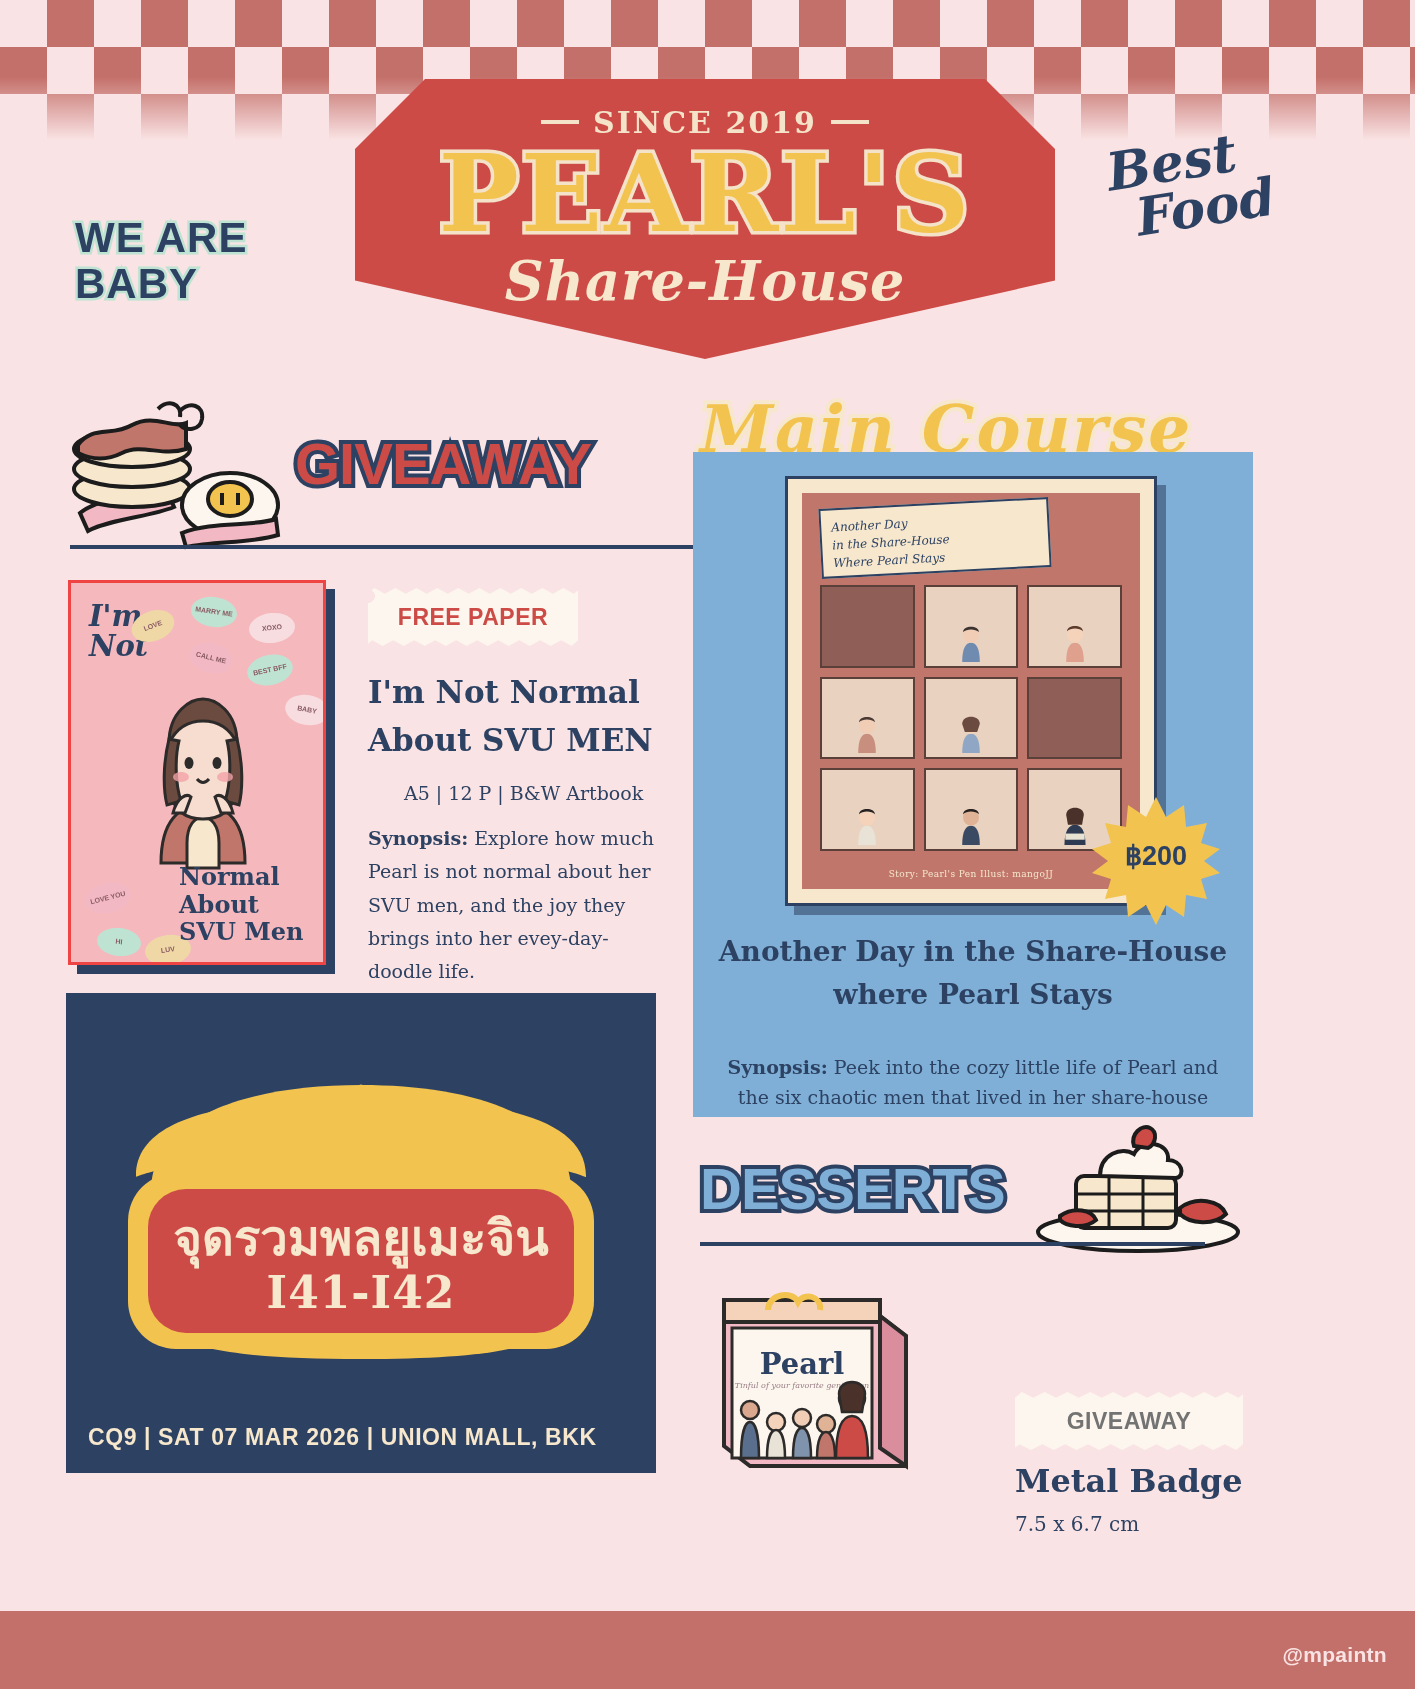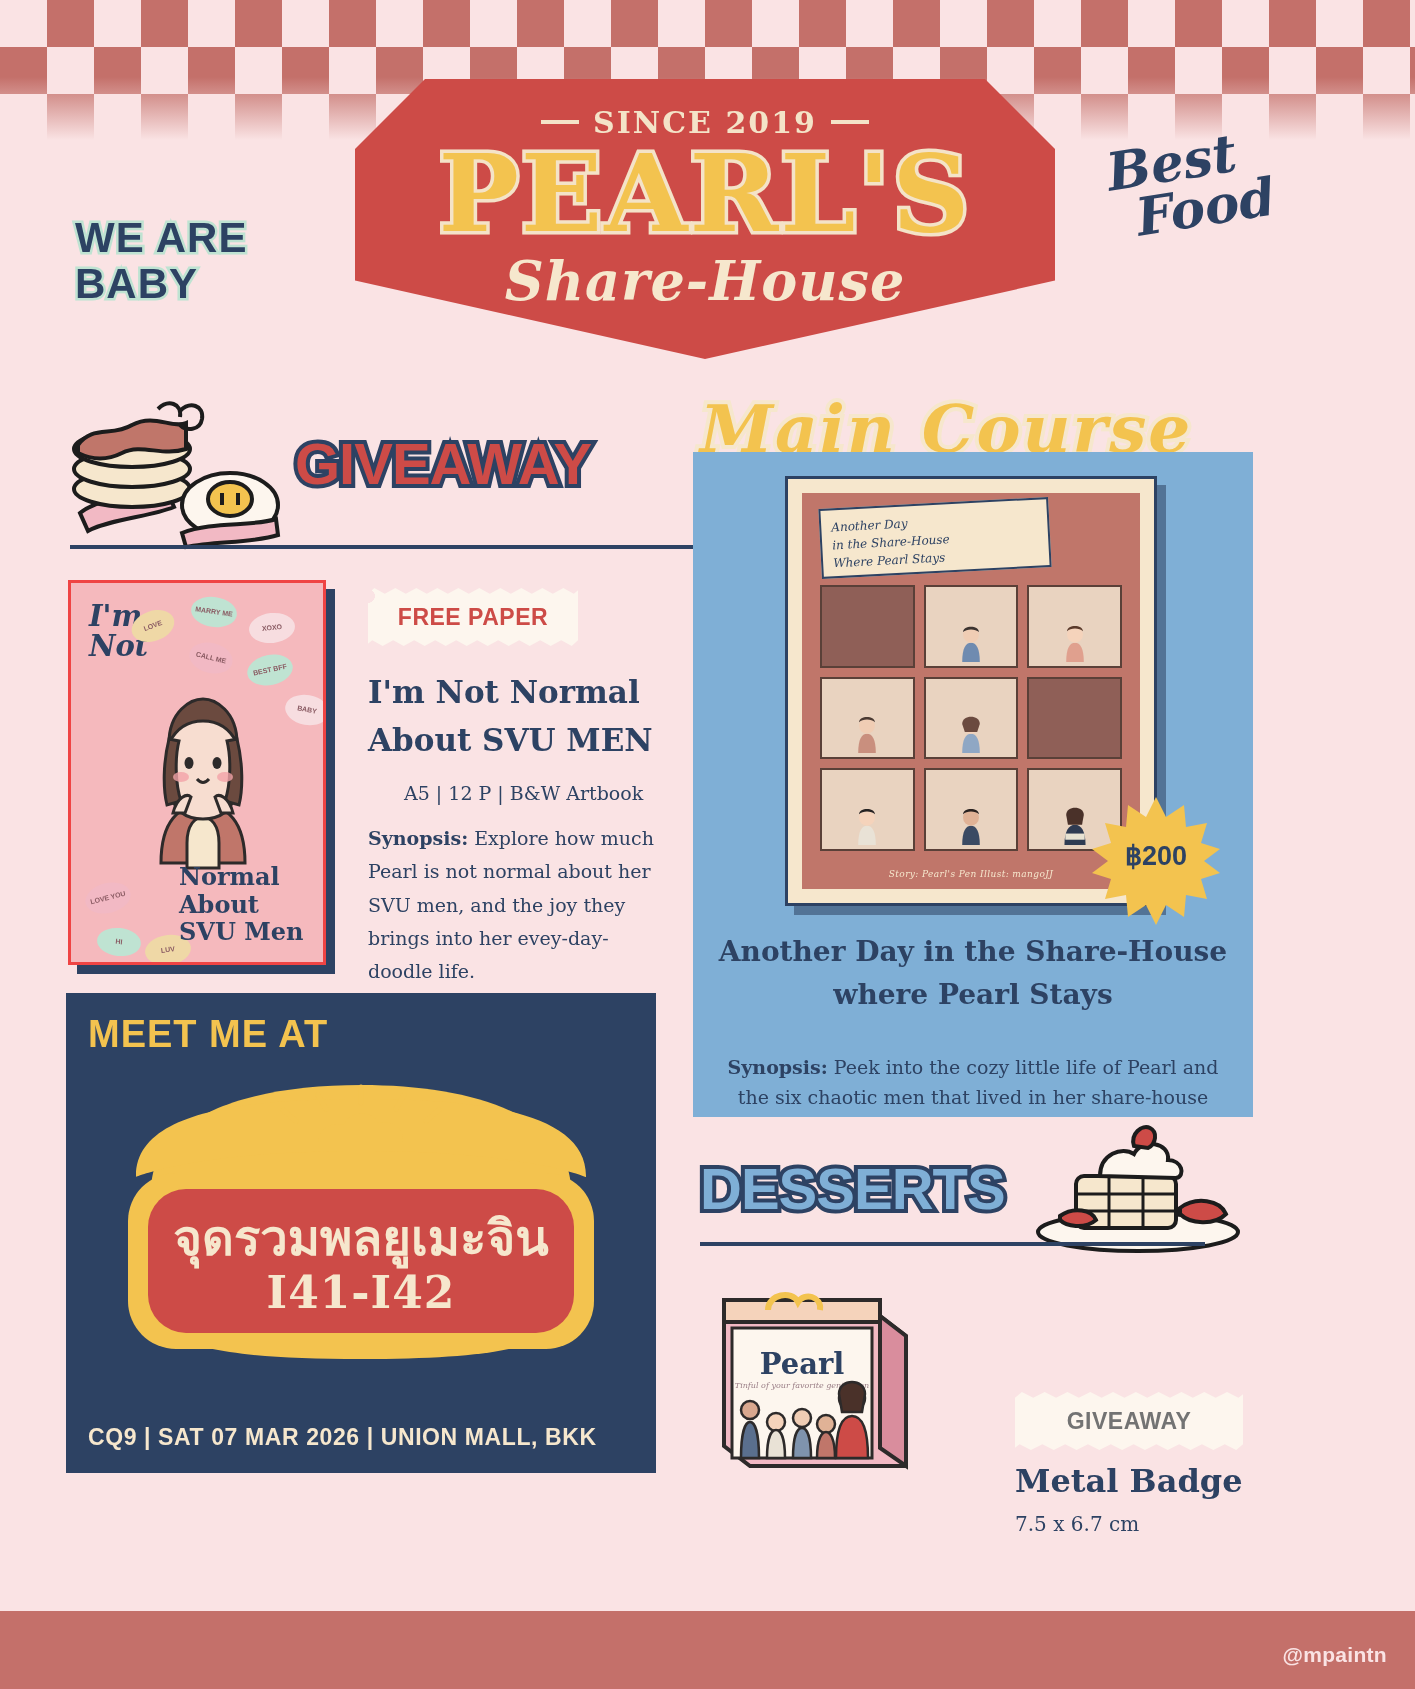--- a/index.html
+++ b/index.html
@@ -247,21 +247,20 @@
     display: grid; grid-template-columns: repeat(3, 1fr); grid-template-rows: repeat(3, 1fr);
     gap: 9px;
   }
   .nc-cell { background: #e9d3c0; border: 2px solid #5a4038; position: relative; overflow: hidden; }
   .nc-cell.d { background: #8f5f57; }
   .nc-figure { position: absolute; left: 50%; bottom: 4px; transform: translateX(-50%); }
   .nc-credit {
     position: absolute; left: 0; bottom: 10px; width: 100%;
     text-align: center; font-size: 9px; color: #f6e7cd; letter-spacing: .4px;
     font-family: "DejaVu Serif", serif;
-    font-style: italic;
   }
 
   .burst {
     position: absolute; left: 1090px; top: 795px; width: 132px; height: 132px;
   }
   .burst-price {
     position: absolute; left: 1090px; top: 840px; width: 132px;
     text-align: center; font-weight: bold; font-size: 27px; color: #2d4263;
   }
 
@@ -377,21 +376,20 @@
   <span>I'm Not Normal</span><br>
   <span>About SVU MEN</span>
 </div>
 <div class="app-meta">A5 | 12 P | B&amp;W Artbook</div>
 <div class="app-syn">
   <b>Synopsis:</b>
   <span>Explore how much Pearl is not normal about her SVU men, and the joy they brings into her evey-day-doodle life.</span>
 </div>
 
 <div class="meet">
-  <div class="meet-h">MEET ME AT</div>
   <div class="meet-sign">
     <svg viewBox="0 0 530 285" style="position:absolute;inset:0;width:100%;height:100%">
       <path d="M55 110 C55 36 150 4 265 4 C380 4 475 36 475 110 L475 215 C475 262 420 278 265 278 C110 278 55 262 55 215 Z" fill="#f3c34f"></path>
       <path d="M40 95 C40 30 150 18 265 18 C380 18 490 30 490 95 L490 96 C490 96 430 70 265 70 C100 70 40 96 40 96 Z" fill="#f3c34f"></path>
       <rect x="32" y="92" width="466" height="176" rx="48" fill="#f3c34f"></rect>
       <rect x="52" y="108" width="426" height="144" rx="38" fill="#cd4b47"></rect>
       <g stroke="#f3c34f" stroke-width="5" stroke-linecap="round">
         <path d="M265 22 l0 -16"></path>
           <path d="M230 28 l-8 -14"></path>
           <path d="M300 28 l8 -14"></path>

